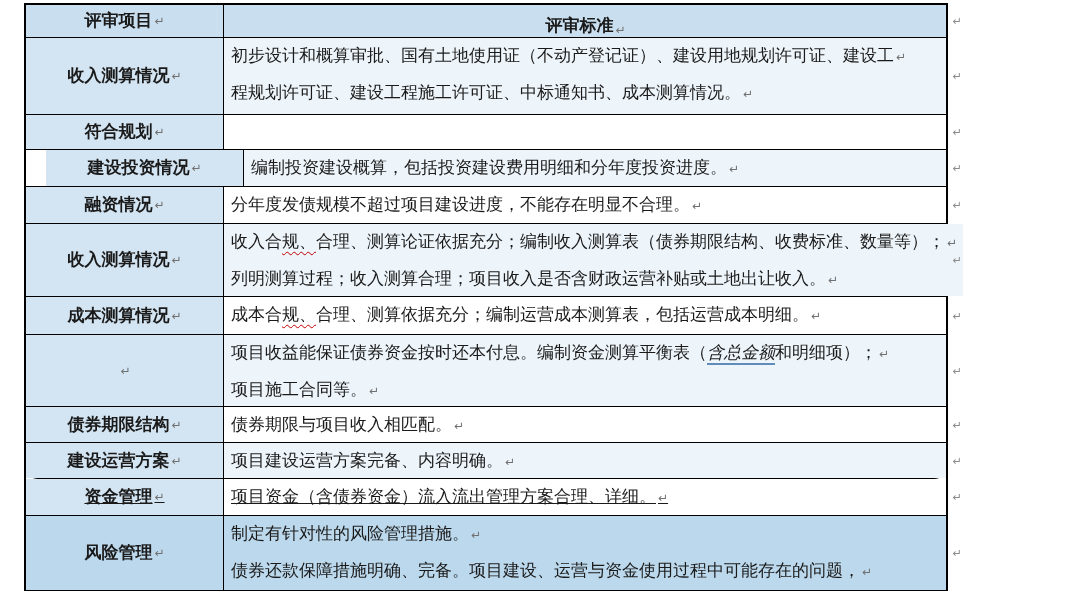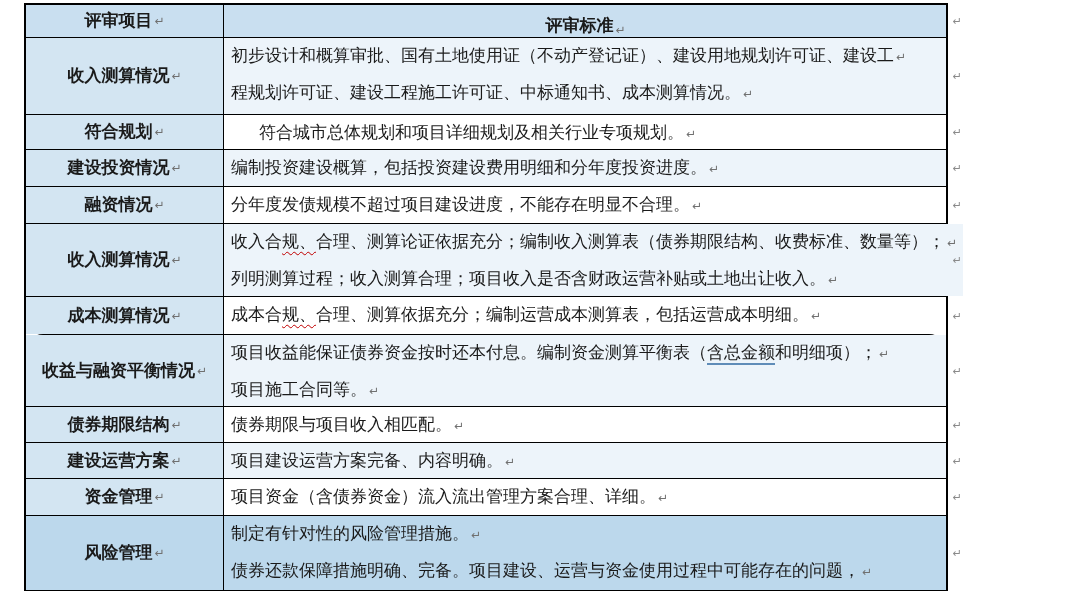--- a/index.html
+++ b/index.html
@@ -40,26 +40,26 @@
     position:absolute;right:-16px;top:50%;transform:translateY(-50%);
     color:#8a8a8a;font-size:11px;font-family:"DejaVu Sans",sans-serif;
   }
   .seg-squiggle{
     text-decoration:underline;text-decoration-style:wavy;
     text-decoration-color:var(--squiggle);text-decoration-thickness:1px;
     text-underline-offset:4px;
   }
   .seg-underline{
     text-decoration:underline;text-decoration-color:var(--link_underline);
-    text-decoration-thickness:1.5px;text-underline-offset:5px;
+    text-decoration-thickness:1.5px;text-underline-offset:5px;font-style:italic;
   }
   
-  .r0{height:33px;} .r1{height:77px;} .r2{height:35px;gap:28px;} .r3{height:37px;}
-  .r4{height:37px;} .r5{height:73px;} .r6{height:38px;border-radius:17px;} .r7{height:72px;}
-  .r8{height:36px;} .r9{height:36px;} .r10{height:37px;} .r11{height:74px;}
+  .r0{height:33px;} .r1{height:77px;} .r2{height:35px;gap:28px;} .r3{height:37px;padding-left:20px;}
+  .r4{height:37px;} .r5{height:73px;} .r6{height:38px;} .r7{height:72px;}
+  .r8{height:36px;} .r9{height:36px;border-radius:12px;} .r10{height:37px;text-decoration:underline;} .r11{height:74px;}
 </style>
 </head>
 <body>
 
 <div class="doc-table">
 
   <div class="row hdr r0">
     <div class="cell-left">
       <span>评审项目</span>
         <span class="mark">↵</span>
@@ -80,23 +80,20 @@
       <div class="line"><span>初步设计和概算审批、国有土地使用证（不动产登记证）、建设用地规划许可证、建设工</span><span class="mark">↵</span></div>
       <div class="line"><span>程规划许可证、建设工程施工许可证、中标通知书、成本测算情况。</span><span class="mark">↵</span></div>
     </div>
     <span class="rowmark">↵</span>
   </div>
 
   <div class="row r2">
     <div class="cell-left">
       <span>符合规划</span>
         <span class="mark">↵</span>
-    </div>
-    <div class="cell-right">
-      <div class="line"><span>符合城市总体规划和项目详细规划及相关行业专项规划。</span><span class="mark">↵</span></div>
     </div>
     <span class="rowmark">↵</span>
   </div>
 
   <div class="row tint r3">
     <div class="cell-left">
       <span>建设投资情况</span>
         <span class="mark">↵</span>
     </div>
     <div class="cell-right">
@@ -134,21 +131,20 @@
         <span class="mark">↵</span>
     </div>
     <div class="cell-right">
       <div class="line"><span>成本合</span><span class="seg-squiggle">规、</span><span>合理、测算依据充分；编制运营成本测算表，包括运营成本明细。</span><span class="mark">↵</span></div>
     </div>
     <span class="rowmark">↵</span>
   </div>
 
   <div class="row tint r7">
     <div class="cell-left">
-      <span>收益与融资平衡情况</span>
         <span class="mark">↵</span>
     </div>
     <div class="cell-right">
       <div class="line"><span>项目收益能保证债券资金按时还本付息。编制资金测算平衡表（</span><span class="seg-underline">含总金额</span><span>和明细项）；</span><span class="mark">↵</span></div>
       <div class="line"><span>项目施工合同等。</span><span class="mark">↵</span></div>
     </div>
     <span class="rowmark">↵</span>
   </div>
 
   <div class="row r8">

